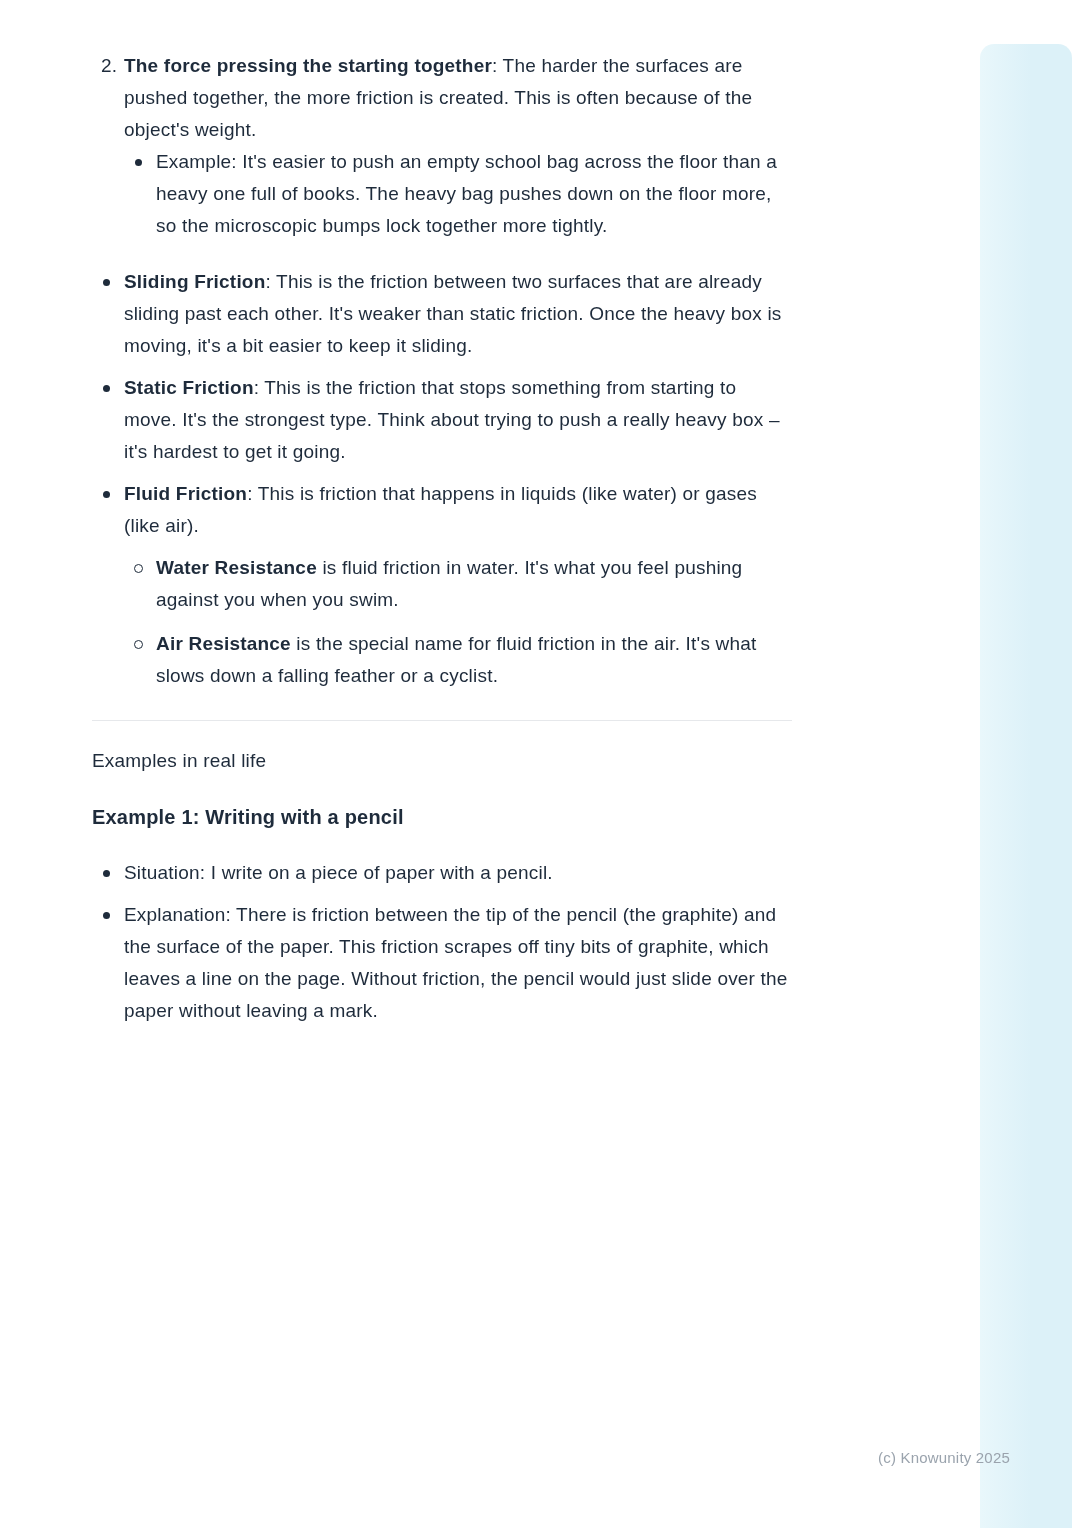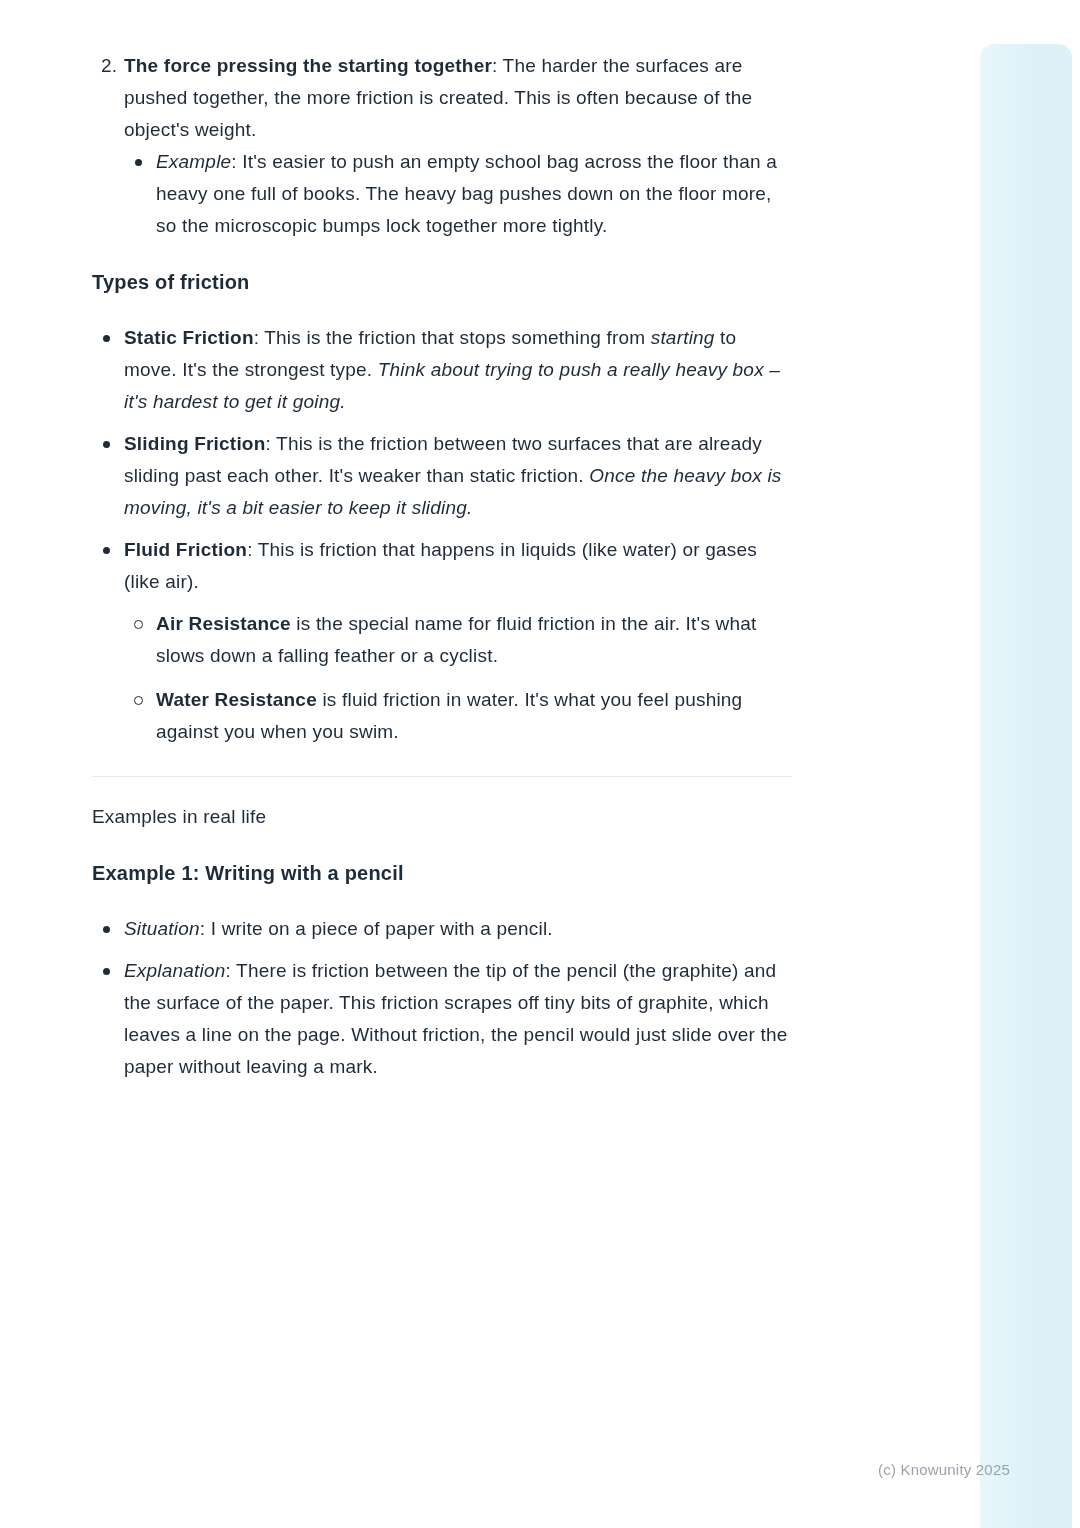--- a/index.html
+++ b/index.html
@@ -50,31 +50,31 @@
   }
   .ring {
     position: absolute; left: 10px; top: 12px;
     width: 9px; height: 9px; border-radius: 50%;
     border: 1.6px solid currentColor; background: transparent;
   }
   .sublist { margin-top: 0; margin-left: 0; }
   .circle-list { margin-top: 10px; }
   .circle-list > .li + .li { margin-top: 12px; }
   .seg-bold { font-weight: 700; }
-  .seg-italic { font-style: italic; }
+  .seg-italic { }
   .divider {
     border: none;
     border-top: 1px solid var(--color-divider);
     margin: 28px 0 18px 0;
     width: 700px;
   }
   .watermark {
     position: absolute;
     right: 70px;
-    bottom: 48px;
+    bottom: 60px;
     font-size: 15px;
     line-height: 20px;
     color: var(--color-watermark);
     letter-spacing: 0.2px;
   }
 </style>
 </head>
 <body>
 
 <div class="page">
@@ -89,43 +89,42 @@
         <div class="li-text"><span class="seg-bold">The force pressing the starting together</span><span>: The harder the surfaces are pushed together, the more friction is created. This is often because of the object's weight.</span></div>
         <ul class="sublist">
           <li class="li">
             <span class="dot"></span>
             <div class="li-text"><span class="seg-italic">Example</span><span>: It's easier to push an empty school bag across the floor than a heavy one full of books. The heavy bag pushes down on the floor more, so the microscopic bumps lock together more tightly.</span></div>
           </li>
         </ul>
       </li>
     </ol>
 
-    <h3 class="block h">Types of friction</h3>
 
 
     <ul class="block blist">
       <li class="li">
         <span class="dot"></span>
-        <div class="li-text"><span class="seg-bold">Static Friction</span><span>: This is the friction that stops something from </span><span class="seg-italic">starting</span><span> to move. It's the strongest type. </span><span class="seg-italic">Think about trying to push a really heavy box – it's hardest to get it going.</span></div>
+        <div class="li-text"><span class="seg-bold">Sliding Friction</span><span>: This is the friction between two surfaces that are already sliding past each other. It's weaker than static friction. </span><span class="seg-italic">Once the heavy box is moving, it's a bit easier to keep it sliding.</span></div>
       </li>
       <li class="li">
         <span class="dot"></span>
-        <div class="li-text"><span class="seg-bold">Sliding Friction</span><span>: This is the friction between two surfaces that are already sliding past each other. It's weaker than static friction. </span><span class="seg-italic">Once the heavy box is moving, it's a bit easier to keep it sliding.</span></div>
+        <div class="li-text"><span class="seg-bold">Static Friction</span><span>: This is the friction that stops something from </span><span class="seg-italic">starting</span><span> to move. It's the strongest type. </span><span class="seg-italic">Think about trying to push a really heavy box – it's hardest to get it going.</span></div>
       </li>
       <li class="li">
         <span class="dot"></span>
         <div class="li-text"><span class="seg-bold">Fluid Friction</span><span>: This is friction that happens in liquids (like water) or gases (like air).</span></div>
         <ul class="sublist circle-list">
           <li class="li">
             <span class="ring"></span>
-            <div class="li-text"><span class="seg-bold">Air Resistance</span><span> is the special name for fluid friction in the air. It's what slows down a falling feather or a cyclist.</span></div>
+            <div class="li-text"><span class="seg-bold">Water Resistance</span><span> is fluid friction in water. It's what you feel pushing against you when you swim.</span></div>
           </li>
           <li class="li">
             <span class="ring"></span>
-            <div class="li-text"><span class="seg-bold">Water Resistance</span><span> is fluid friction in water. It's what you feel pushing against you when you swim.</span></div>
+            <div class="li-text"><span class="seg-bold">Air Resistance</span><span> is the special name for fluid friction in the air. It's what slows down a falling feather or a cyclist.</span></div>
           </li>
         </ul>
       </li>
     </ul>
 
     <hr class="divider">
 
     <p class="block">Examples in real life</p>
 
     <h3 class="block h">Example 1: Writing with a pencil</h3>

